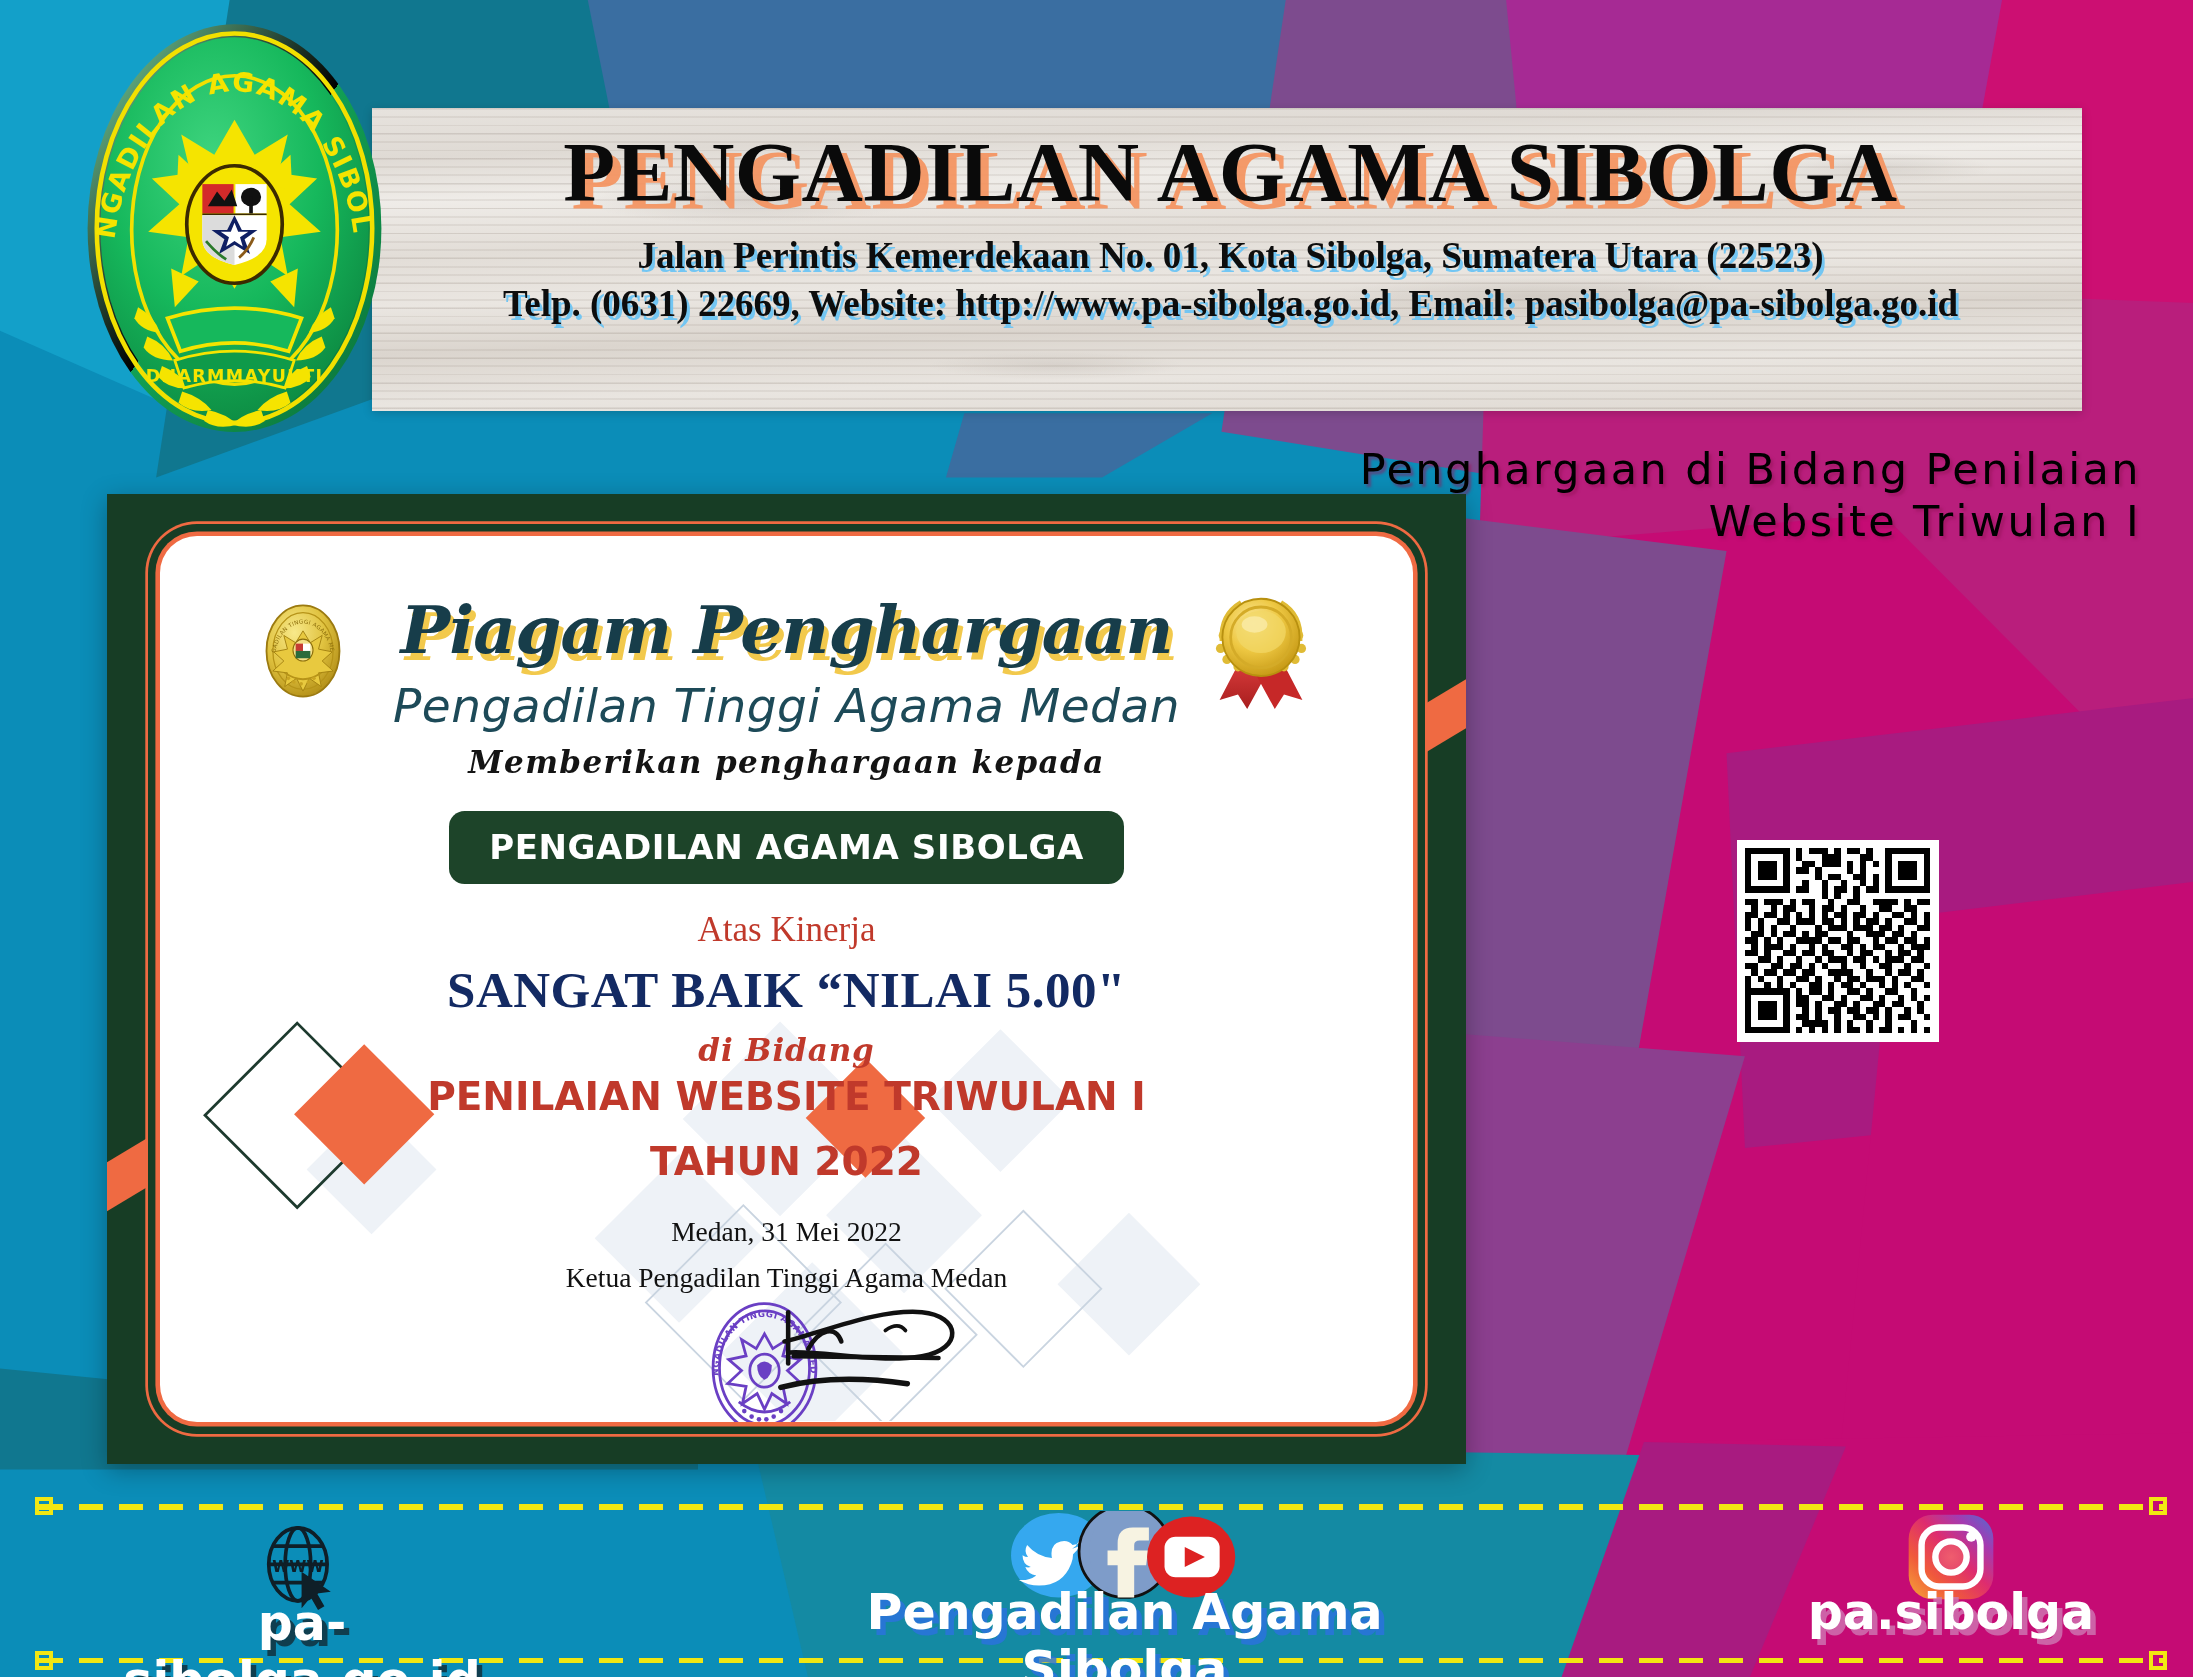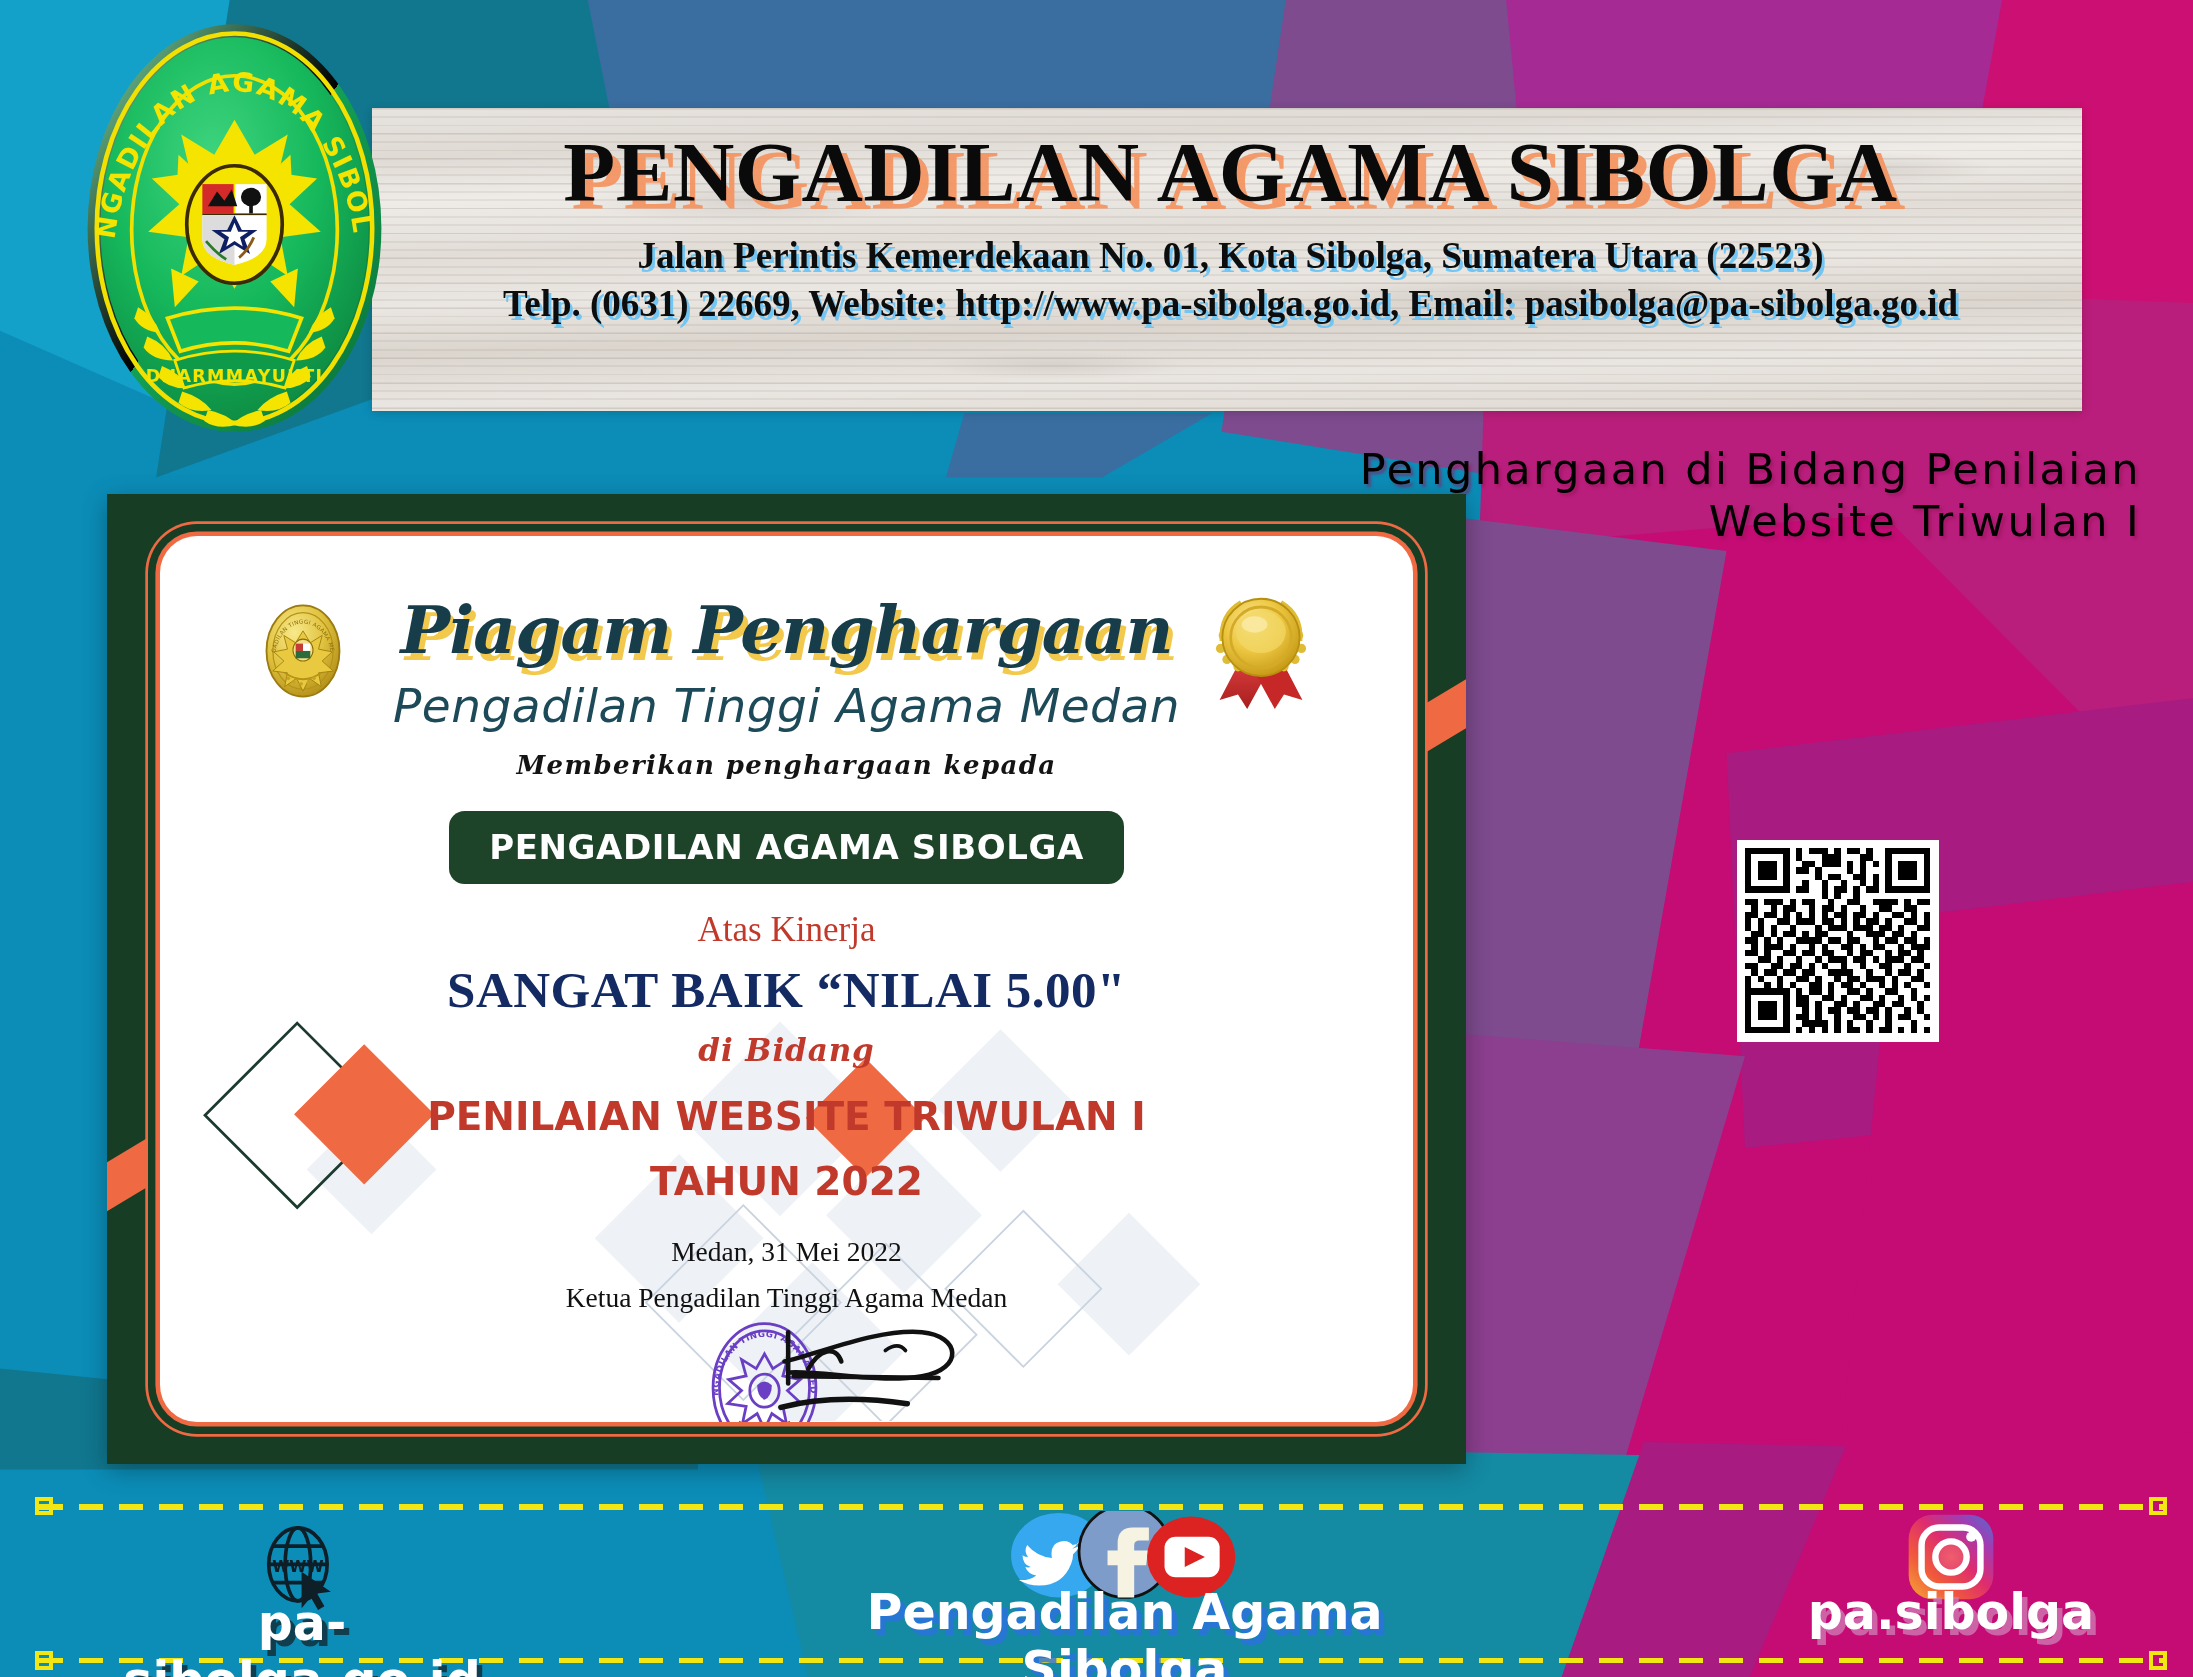--- a/index.html
+++ b/index.html
@@ -91,42 +91,42 @@
     font-family:"DejaVu Serif", serif; font-style:italic; font-weight:bold;
     font-size:66px; color:#173d4a; letter-spacing:-0.9px;
     text-shadow:4.6px 7.3px 0 #f2c94c;
   }
   .t-pta {
     font-family:"DejaVu Sans", sans-serif; font-style:italic; font-weight:normal;
     font-size:47px; color:#1d4a58; margin-top:9.2px; letter-spacing:0.5px;
   }
   .t-memberi {
     font-family:"DejaVu Serif", serif; font-style:italic; font-weight:bold;
-    font-size:26px; color:#141414; margin-top:17px; letter-spacing:1.4px;
+    font-size:31px; color:#141414; margin-top:11px; letter-spacing:1.4px;
   }
   .badge-pill {
     display:inline-block; margin-top:31px; background:#1d4429; color:#fff;
     font-family:"DejaVu Sans", sans-serif; font-weight:bold; font-size:34px;
     letter-spacing:0.6px; padding:15.6px 40px 17.4px; border-radius:15.6px;
   }
   .t-atas {
     font-family:"Liberation Serif", serif; font-weight:normal;
     font-size:35px; color:#c0392b; margin-top:26px;
   }
   .t-nilai {
     font-family:"Liberation Serif", serif; font-weight:bold;
     font-size:51px; color:#132a63; margin-top:11px; letter-spacing:0.5px;
   }
   .t-dibidang {
     font-family:"DejaVu Serif", serif; font-style:italic; font-weight:bold;
     font-size:31px; color:#c0392b; margin-top:13px; letter-spacing:0.9px;
   }
   .t-field {
     font-family:"DejaVu Sans", sans-serif; font-weight:bold;
-    font-size:39px; line-height:1.30; color:#c0392b; margin-top:24px;
+    font-size:39px; line-height:1.30; color:#c0392b; margin-top:4px;
   }
   .t-place {
     font-family:"Liberation Serif", serif; font-size:27.5px; color:#111;
     margin-top:26px; line-height:1.34;
   }
   .sig-area { position:relative; height:138px; margin-top:-1.8px; }
   .stamp { position:absolute; left:50%; top:3.7px; margin-left:-96px; width:147px; height:138px; }
   .sign  { position:absolute; left:50%; top:-3.7px; margin-left:-18.4px; width:220px; height:129px; }
 
   

